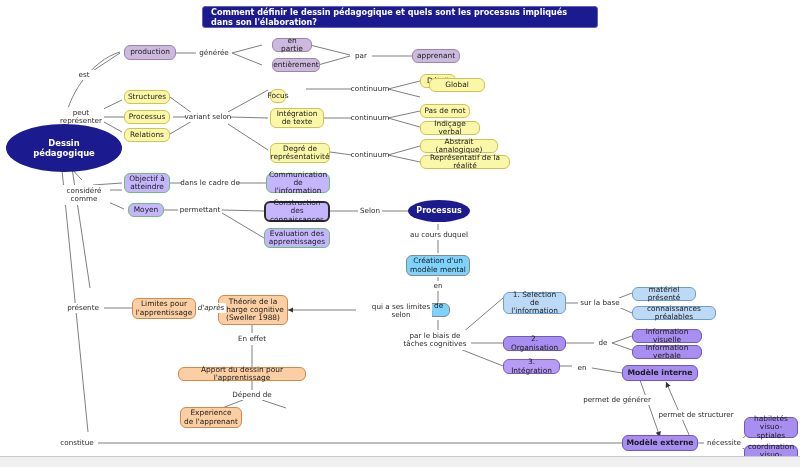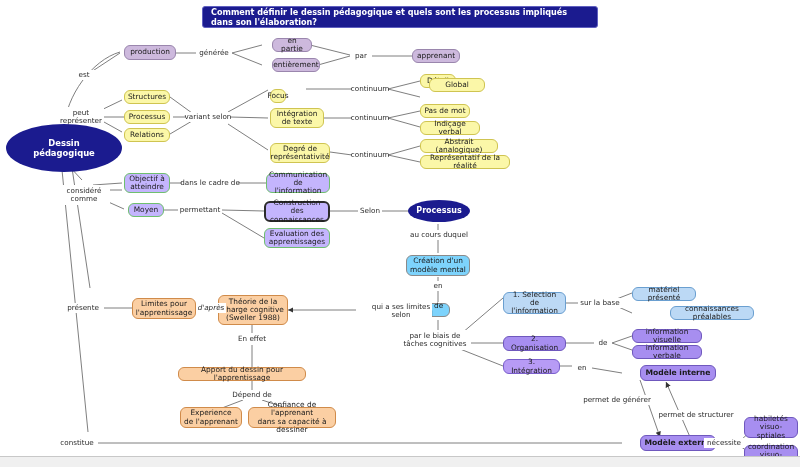--- a/index.html
+++ b/index.html
@@ -57,21 +57,21 @@
   
   .c-purple { background: #cdb9dd; border-color: #9a86ad; }
   .c-yellow { background: #fbf7a8; border-color: #cfc451; }
   .c-green  { background: #c4b5fd; border-color: #6fbf6f; }
   .c-grey   { background: #7dd3fc; border-color: #8a8a8a; }
   .c-orange { background: #fbcfa3; border-color: #d08b4a; }
   .c-blue   { background: #bcd9f5; border-color: #6a9fd0; }
   .c-violet { background: #a78ef0; border-color: #6f58bd; }
   .c-violet2{ background: #b79bf5; border-color: #7a5fcc; }
   .selected { border: 2px solid #2b2b2b; }
-  .bold { font-weight: bold; margin-left: 18px; }
+  .bold { font-weight: bold; }
 
   .oval {
     position: absolute;
     box-sizing: border-box;
     display: flex;
     align-items: center;
     justify-content: center;
     text-align: center;
     border-radius: 50%;
     background: #1b1b8f;
@@ -266,30 +266,28 @@
   <div class="node c-grey" style="left:392px; top:303px; width:58px; height:14px;">mémoire de travail</div>
 
   <div class="node c-orange" style="left:132px; top:298px; width:64px; height:21px; white-space:pre-line;">Limites pour
 l'apprentissage</div>
   <div class="node c-orange" style="left:218px; top:295px; width:70px; height:30px; white-space:pre-line;">Théorie de la
 charge cognitive
 (Sweller 1988)</div>
   <div class="node c-orange" style="left:178px; top:367px; width:128px; height:14px;">Apport du dessin pour l'apprentissage</div>
   <div class="node c-orange" style="left:180px; top:407px; width:62px; height:21px; white-space:pre-line;">Experience
 de l'apprenant</div>
-  <div class="node c-orange" style="left:248px; top:407px; width:88px; height:21px; white-space:pre-line;">Confiance de l'apprenant
-dans sa capacité à dessiner</div>
 
   <div class="node c-blue" style="left:503px; top:292px; width:63px; height:22px; white-space:pre-line;">1. Selection de
 l'information</div>
   <div class="node c-violet" style="left:503px; top:336px; width:63px; height:15px;">2. Organisation</div>
   <div class="node c-violet2" style="left:503px; top:359px; width:57px; height:15px;">3. Intégration</div>
 
   <div class="node c-blue" style="left:632px; top:287px; width:64px; height:14px;">matériel présenté</div>
-  <div class="node c-blue" style="left:632px; top:306px; width:84px; height:14px;margin-left:38px;">connaissances préalables</div>
+  <div class="node c-blue" style="left:632px; top:306px; width:84px; height:14px;">connaissances préalables</div>
   <div class="node c-violet" style="left:632px; top:329px; width:70px; height:14px;">information visuelle</div>
   <div class="node c-violet" style="left:632px; top:345px; width:70px; height:14px;">information verbale</div>
 
   <div class="node c-violet bold" style="left:622px; top:365px; width:76px; height:16px; font-size:7.6px;">Modèle interne</div>
   <div class="node c-violet bold" style="left:622px; top:435px; width:76px; height:16px; font-size:7.6px;">Modèle externe</div>
   <div class="node c-violet" style="left:744px; top:417px; width:54px; height:21px; white-space:pre-line;">habiletés
 visuo-sptiales</div>
   <div class="node c-violet" style="left:744px; top:445px; width:54px; height:21px; white-space:pre-line;">coordination
 visuo-motrice</div>
 

